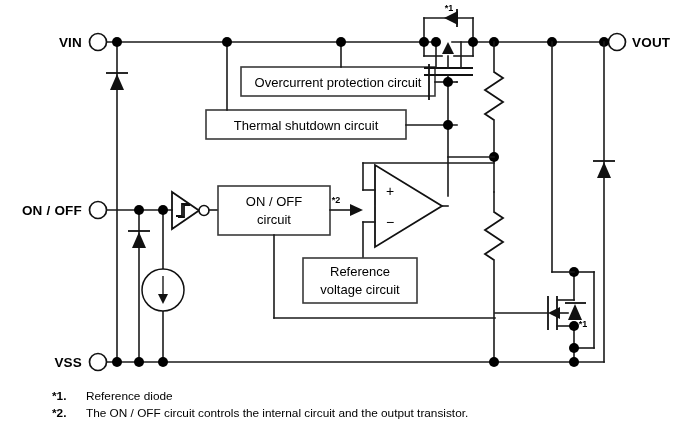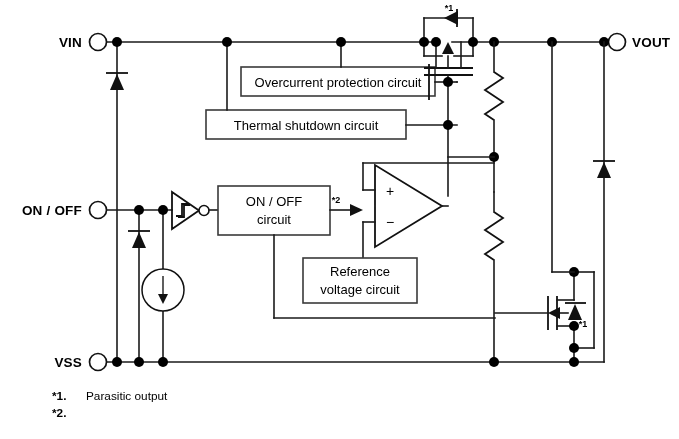--- a/index.html
+++ b/index.html
@@ -314,20 +314,21 @@
     <circle class="node-dot" cx="163" cy="362" r="5"></circle>
 
     <circle class="node-dot" cx="139" cy="210" r="5"></circle>
     <circle class="node-dot" cx="163" cy="210" r="5"></circle>
 
   </svg>
 
   <div class="footnotes">
     <div class="fn-row">
       <span class="fn-mark">*1.</span>
-      <span class="fn-text">Parasitic output</span>
+      <span class="fn-text">Reference diode</span>
     </div>
     <div class="fn-row">
       <span class="fn-mark">*2.</span>
+      <span class="fn-text">The ON / OFF circuit controls the internal circuit and the output transistor.</span>
     </div>
   </div>
 
 </div>
 
 </body></html>

